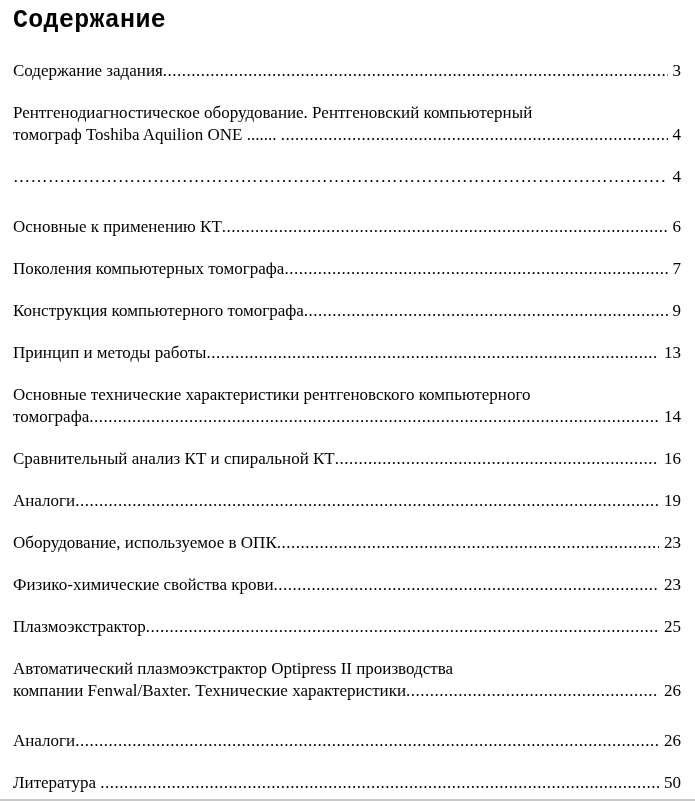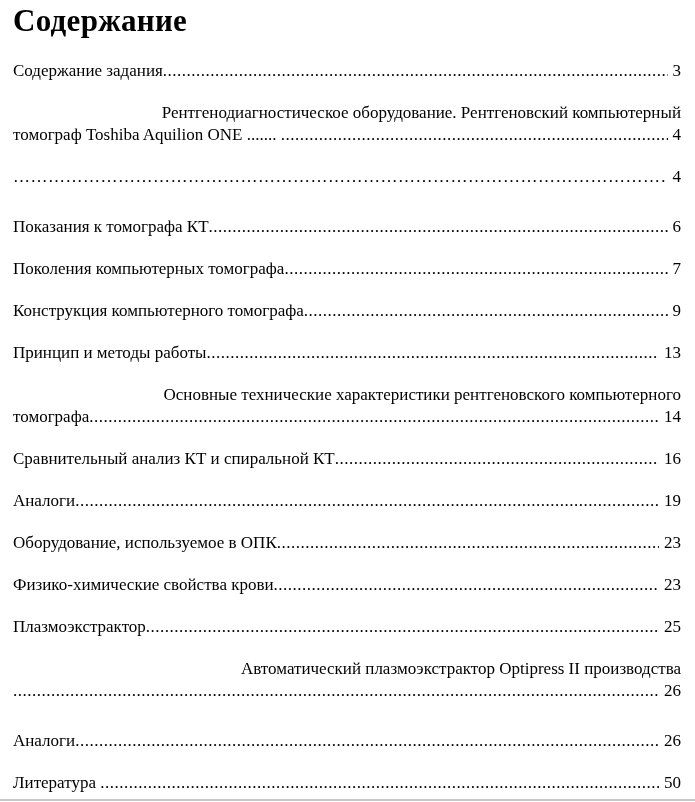--- a/index.html
+++ b/index.html
@@ -11,40 +11,40 @@
   body {
     width: 695px;
     height: 802px;
     position: relative;
     overflow: hidden;
     font-family: "Liberation Serif", "DejaVu Serif", serif;
     color: #000000;
     padding: 6px 14px 0 13px;
   }
   .doc-title {
-    font-size: 31px;
+    font-size: 25px;
     line-height: 30px;
     font-weight: bold;
     margin: 0 0 24px 0;
     letter-spacing: 0.3px;
+    font-family: Liberation Mono, monospace;
   }
   .toc-list { }
   .toc-entry {
     font-size: 17px;
     line-height: 22px;
     margin-bottom: 20px;
   }
   
   .toc-entry:nth-child(3),
   .toc-entry:nth-child(14) {
     margin-bottom: 28px;
   }
   .toc-line {
     white-space: pre;
-    text-align: right;
   }
   .toc-lastline {
     display: flex;
     align-items: flex-end;
     width: 100%;
   }
   .toc-text {
     white-space: pre;
     flex: 0 0 auto;
   }
@@ -99,21 +99,21 @@
     <div class="toc-prelines"></div>
     <div class="toc-lastline">
       <span class="toc-leader">……………………………………………………………………………………………………………………………………………………………………………………………………………………</span>
       <span class="toc-page">4</span>
     </div>
   </div>
 
   <div class="toc-entry">
     <div class="toc-prelines"></div>
     <div class="toc-lastline">
-      <span class="toc-text">Показания к томографа КТ</span>
+      <span class="toc-text">Основные к применению КТ</span>
       <span class="toc-leader">....................................................................................................................................................................................................................................................................</span>
       <span class="toc-page">6</span>
     </div>
   </div>
 
   <div class="toc-entry">
     <div class="toc-prelines"></div>
     <div class="toc-lastline">
       <span class="toc-text">Поколения компьютерных томографа</span>
       <span class="toc-leader">....................................................................................................................................................................................................................................................................</span>
@@ -193,20 +193,21 @@
       <span class="toc-leader">....................................................................................................................................................................................................................................................................</span>
       <span class="toc-page">25</span>
     </div>
   </div>
 
   <div class="toc-entry">
     <div class="toc-prelines">
         <div class="toc-line">Автоматический плазмоэкстрактор Optipress II производства</div>
       </div>
     <div class="toc-lastline">
+      <span class="toc-text">компании Fenwal/Baxter. Технические характеристики</span>
       <span class="toc-leader">....................................................................................................................................................................................................................................................................</span>
       <span class="toc-page">26</span>
     </div>
   </div>
 
   <div class="toc-entry">
     <div class="toc-prelines"></div>
     <div class="toc-lastline">
       <span class="toc-text">Аналоги</span>
       <span class="toc-leader">....................................................................................................................................................................................................................................................................</span>

